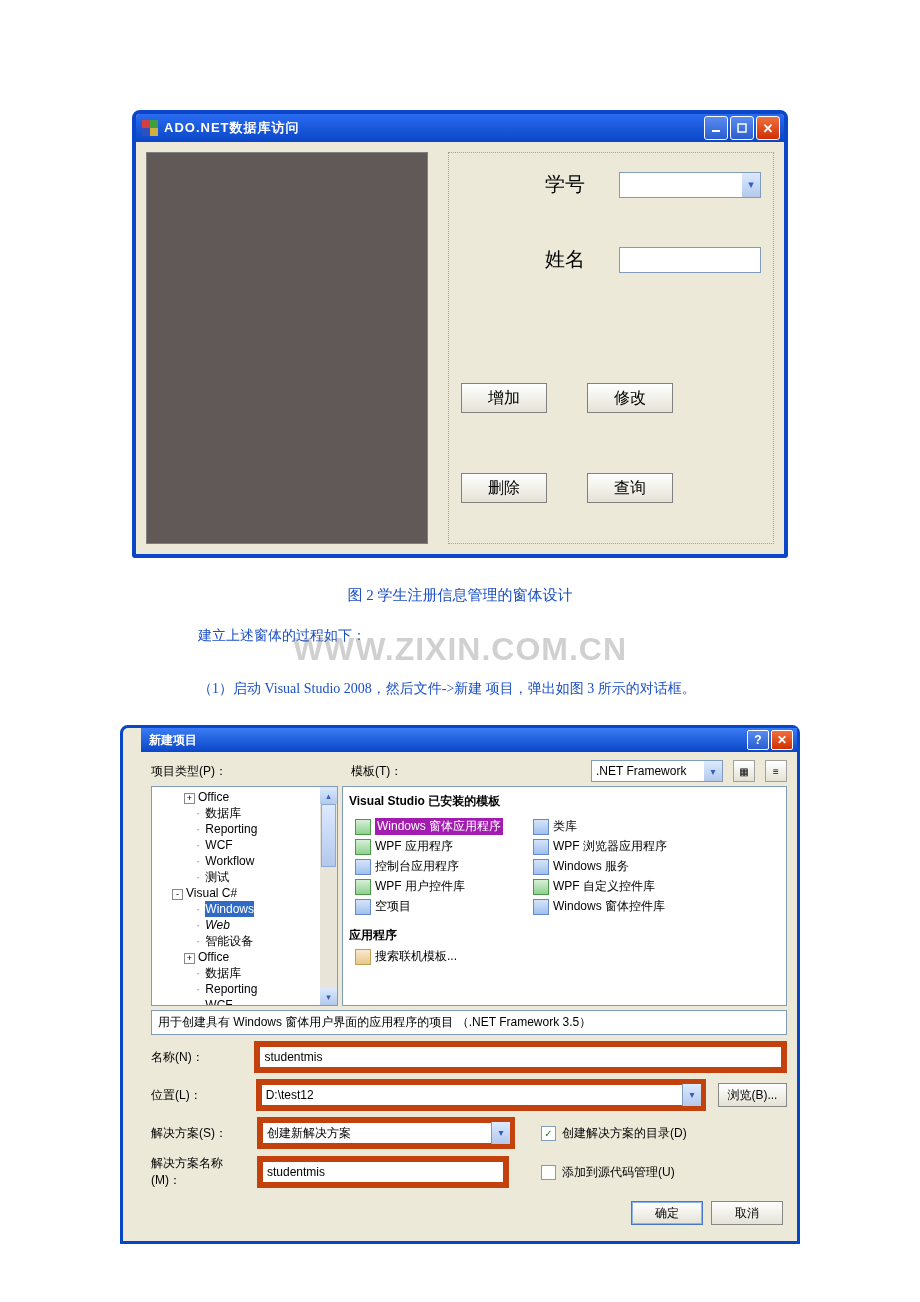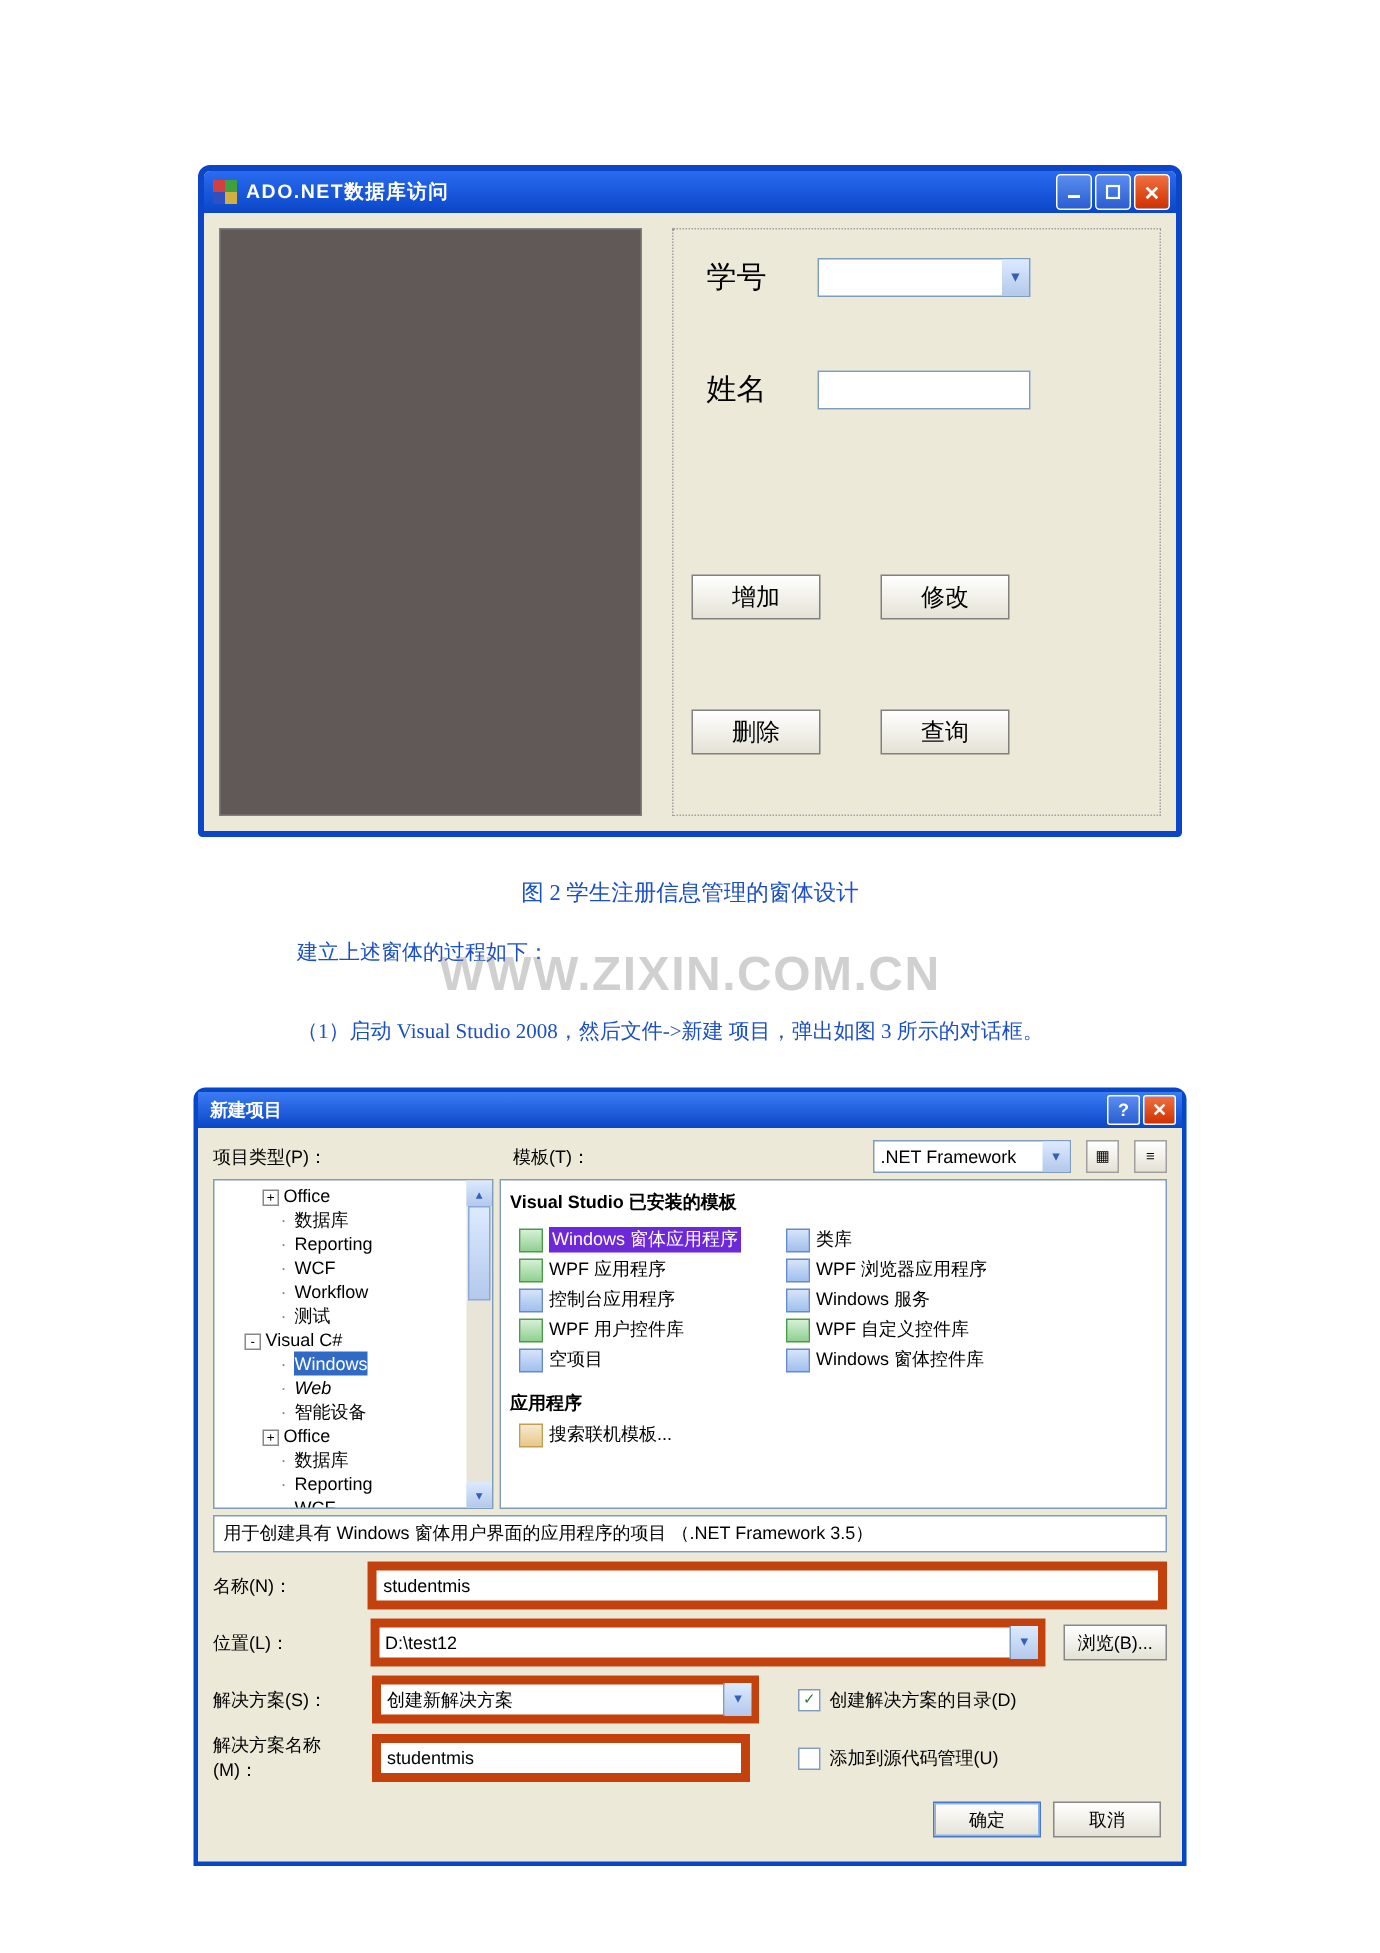--- a/index.html
+++ b/index.html
@@ -84,20 +84,21 @@
   padding: 18px 12px;
   position: relative;
   font-family: SimSun, sans-serif;
 }
 .form-row {
   display: flex;
   align-items: center;
   gap: 24px;
   margin-bottom: 48px;
   font-size: 20px;
+  justify-content: flex-end;
 }
 .form-row.last { margin-bottom: 110px; }
 .form-label { width: 60px; text-align: center; }
 .xp-combo {
   width: 140px; height: 24px;
   border: 1px solid #7f9db9;
   background: #fff;
   display:flex;
 }
 .xp-combo .val{flex:1}
@@ -149,20 +150,21 @@
 
 .dlg-wrap {
   width: 656px;
   margin: 20px auto 0 auto;
   border: 3px solid #0647c7;
   border-top-left-radius: 8px;
   border-top-right-radius: 8px;
   background: #ece9d8;
   font-family: Tahoma, SimSun, sans-serif;
   font-size: 12px;
+  padding-left: 18px;
 }
 .dlg-title {
   height: 24px;
   background: linear-gradient(#3b7cf4,#0a46c7);
   display:flex; align-items:center;
   color:#fff; font-weight:bold;
   padding:0 4px 0 8px;
 }
 .dlg-title .t{flex:1}
 .dlg-title .qbtn, .dlg-title .xbtn{
@@ -214,21 +216,21 @@
   padding:4px 6px;
 }
 .tmpl-section{font-weight:bold;padding:2px 0 4px 0;}
 .tmpl-grid{display:flex;gap:30px;padding:4px 0 10px 6px;}
 .tmpl-col{display:flex;flex-direction:column;gap:3px;}
 .tmpl-item{display:flex;align-items:center;gap:4px;}
 .ticon{width:14px;height:14px;border:1px solid #6688cc;display:inline-block;}
 .ticon.g{background:linear-gradient(#d6f0d6,#90d090);border-color:#4a9a4a;}
 .ticon.b{background:linear-gradient(#d6e4f8,#a0c0ee);}
 .ticon.o{background:linear-gradient(#f8e8d0,#e8c88a);border-color:#c0a050;}
-.tmpl-item.sel2 span.lbl2{background:#6d28d9;color:#fff;padding:0 2px;}
+.tmpl-item.sel2 span.lbl2{background:#a21caf;color:#fff;padding:0 2px;}
 
 .desc-bar{
   border:1px solid #7f9db9; background:#fff;
   padding:3px 6px; margin-top:4px; font-size:12px;
 }
 
 .field-row{display:flex;align-items:center;gap:6px;margin-top:6px;}
 .field-row .flabel{width:100px;}
 .txtbox{height:20px;border:6px solid #c2410c;background:#fff;padding-left:4px;line-height:20px;}
 .txtbox.w1{width:530px;}

